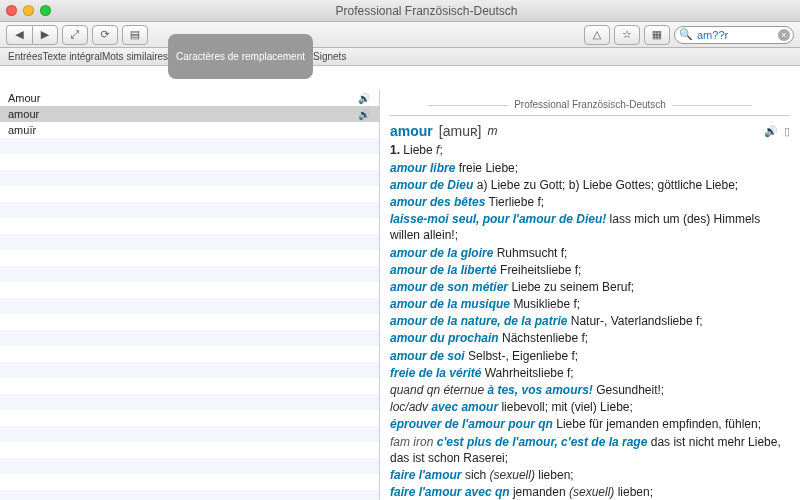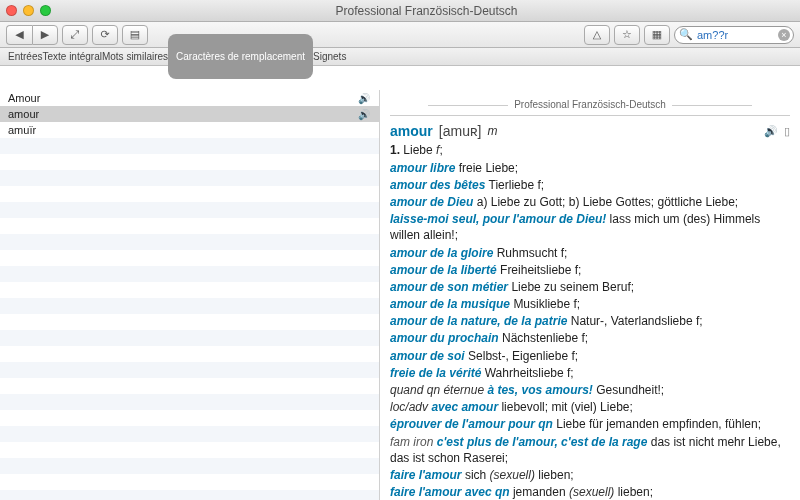--- a/index.html
+++ b/index.html
@@ -137,22 +137,22 @@
       <span class="pron">[amuʀ]</span>
       <span class="pos">m</span>
       <span class="hdr-icons">
         <span>🔊</span>
         <span>▯</span>
       </span>
     </div>
     <div class="entry-line"><span class="sense-num">1.</span> <span class="gloss">Liebe</span> <span class="gram">f</span>;</div>
 
     <div class="entry-line"><span class="phrase">amour libre</span> <span class="gloss">freie Liebe;</span></div>
+    <div class="entry-line"><span class="phrase">amour de Dieu</span> <span class="gloss">a) Liebe zu Gott; b) Liebe Gottes; göttliche Liebe;</span></div>
     <div class="entry-line"><span class="phrase">amour des bêtes</span> <span class="gloss">Tierliebe f;</span></div>
-    <div class="entry-line"><span class="phrase">amour de Dieu</span> <span class="gloss">a) Liebe zu Gott; b) Liebe Gottes; göttliche Liebe;</span></div>
     <div class="entry-line"><span class="phrase">laisse-moi seul, pour l'amour de Dieu!</span> <span class="gloss">lass mich um (des) Himmels willen allein!;</span></div>
     <div class="entry-line"><span class="phrase">amour de la gloire</span> <span class="gloss">Ruhmsucht f;</span></div>
     <div class="entry-line"><span class="phrase">amour de la liberté</span> <span class="gloss">Freiheitsliebe f;</span></div>
     <div class="entry-line"><span class="phrase">amour de son métier</span> <span class="gloss">Liebe zu seinem Beruf;</span></div>
     <div class="entry-line"><span class="phrase">amour de la musique</span> <span class="gloss">Musikliebe f;</span></div>
     <div class="entry-line"><span class="phrase">amour de la nature, de la patrie</span> <span class="gloss">Natur-, Vaterlandsliebe f;</span></div>
     <div class="entry-line"><span class="phrase">amour du prochain</span> <span class="gloss">Nächstenliebe f;</span></div>
     <div class="entry-line"><span class="phrase">amour de soi</span> <span class="gloss">Selbst-, Eigenliebe f;</span></div>
     <div class="entry-line"><span class="phrase">freie de la vérité</span> <span class="gloss">Wahrheitsliebe f;</span></div>
 

